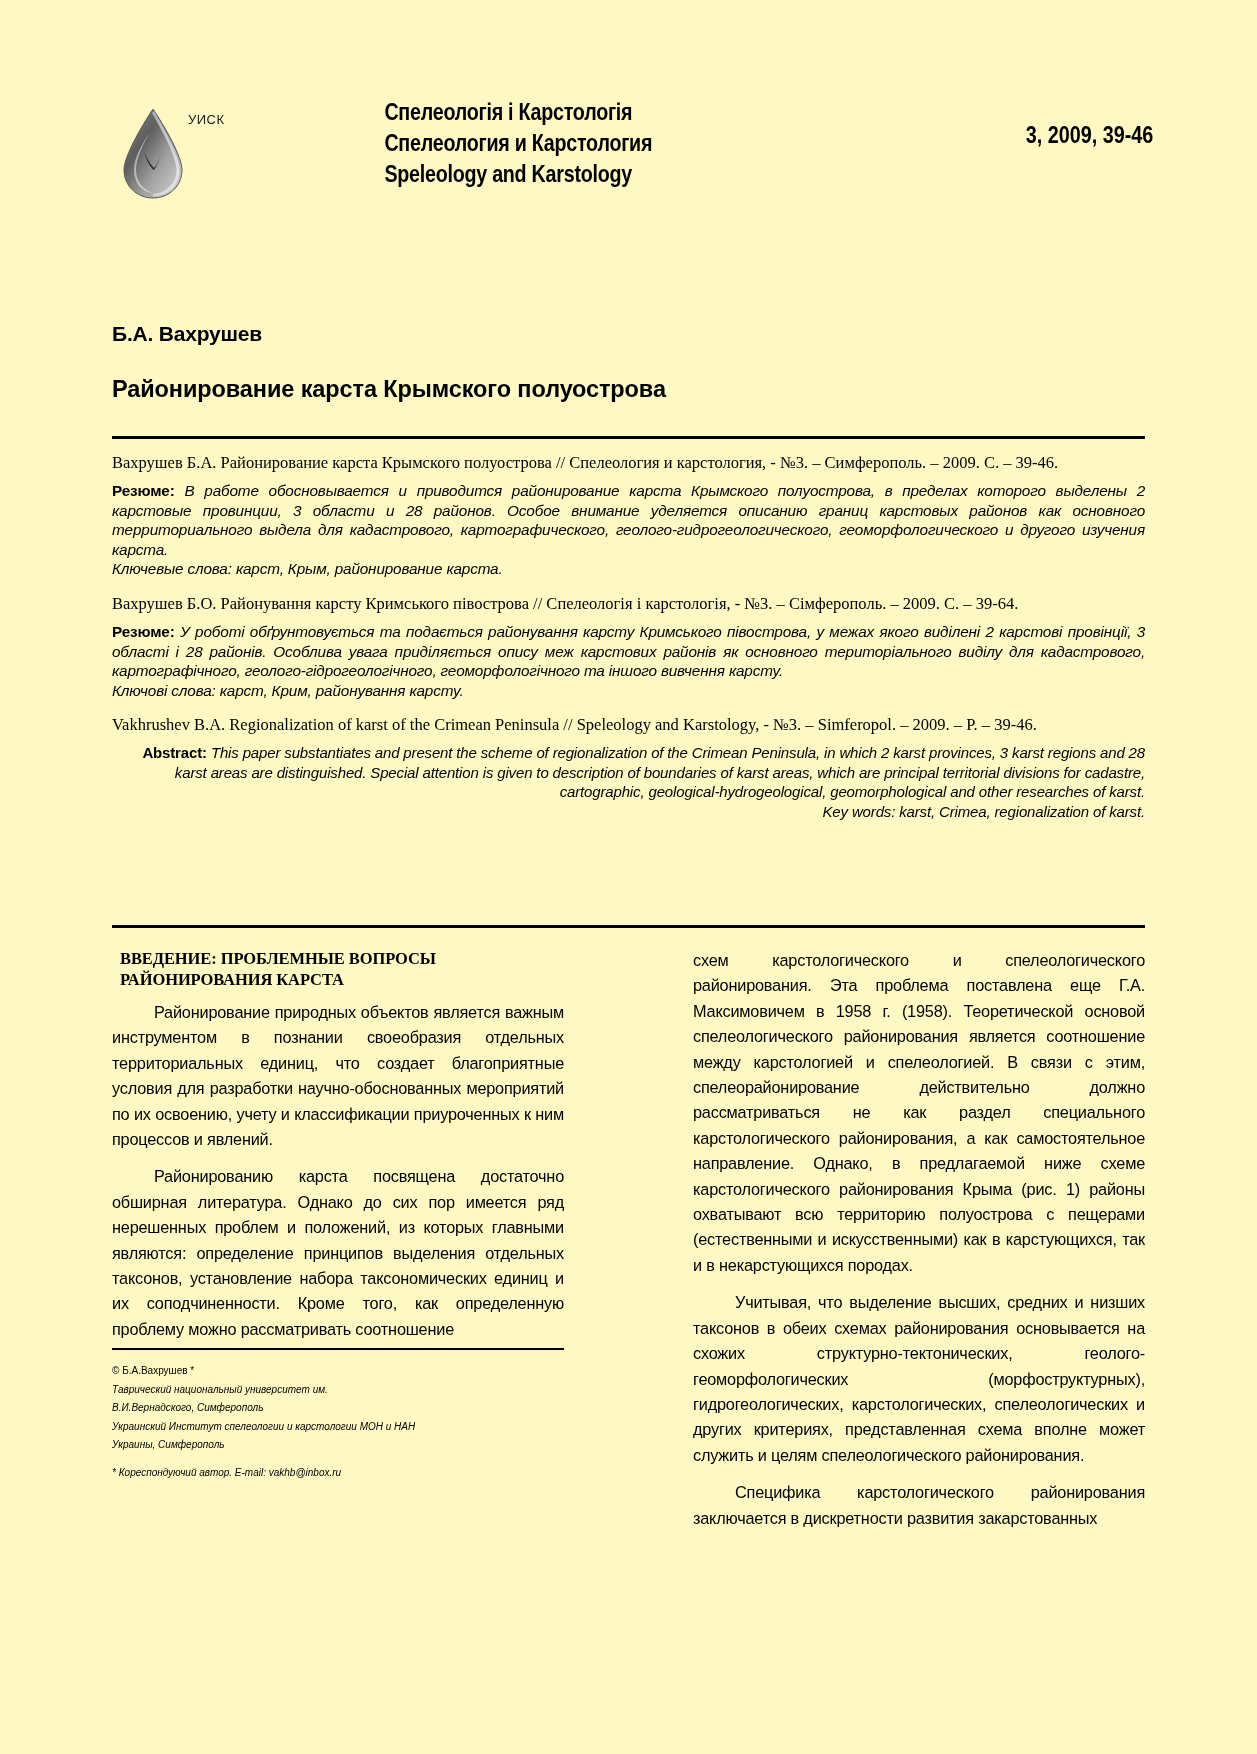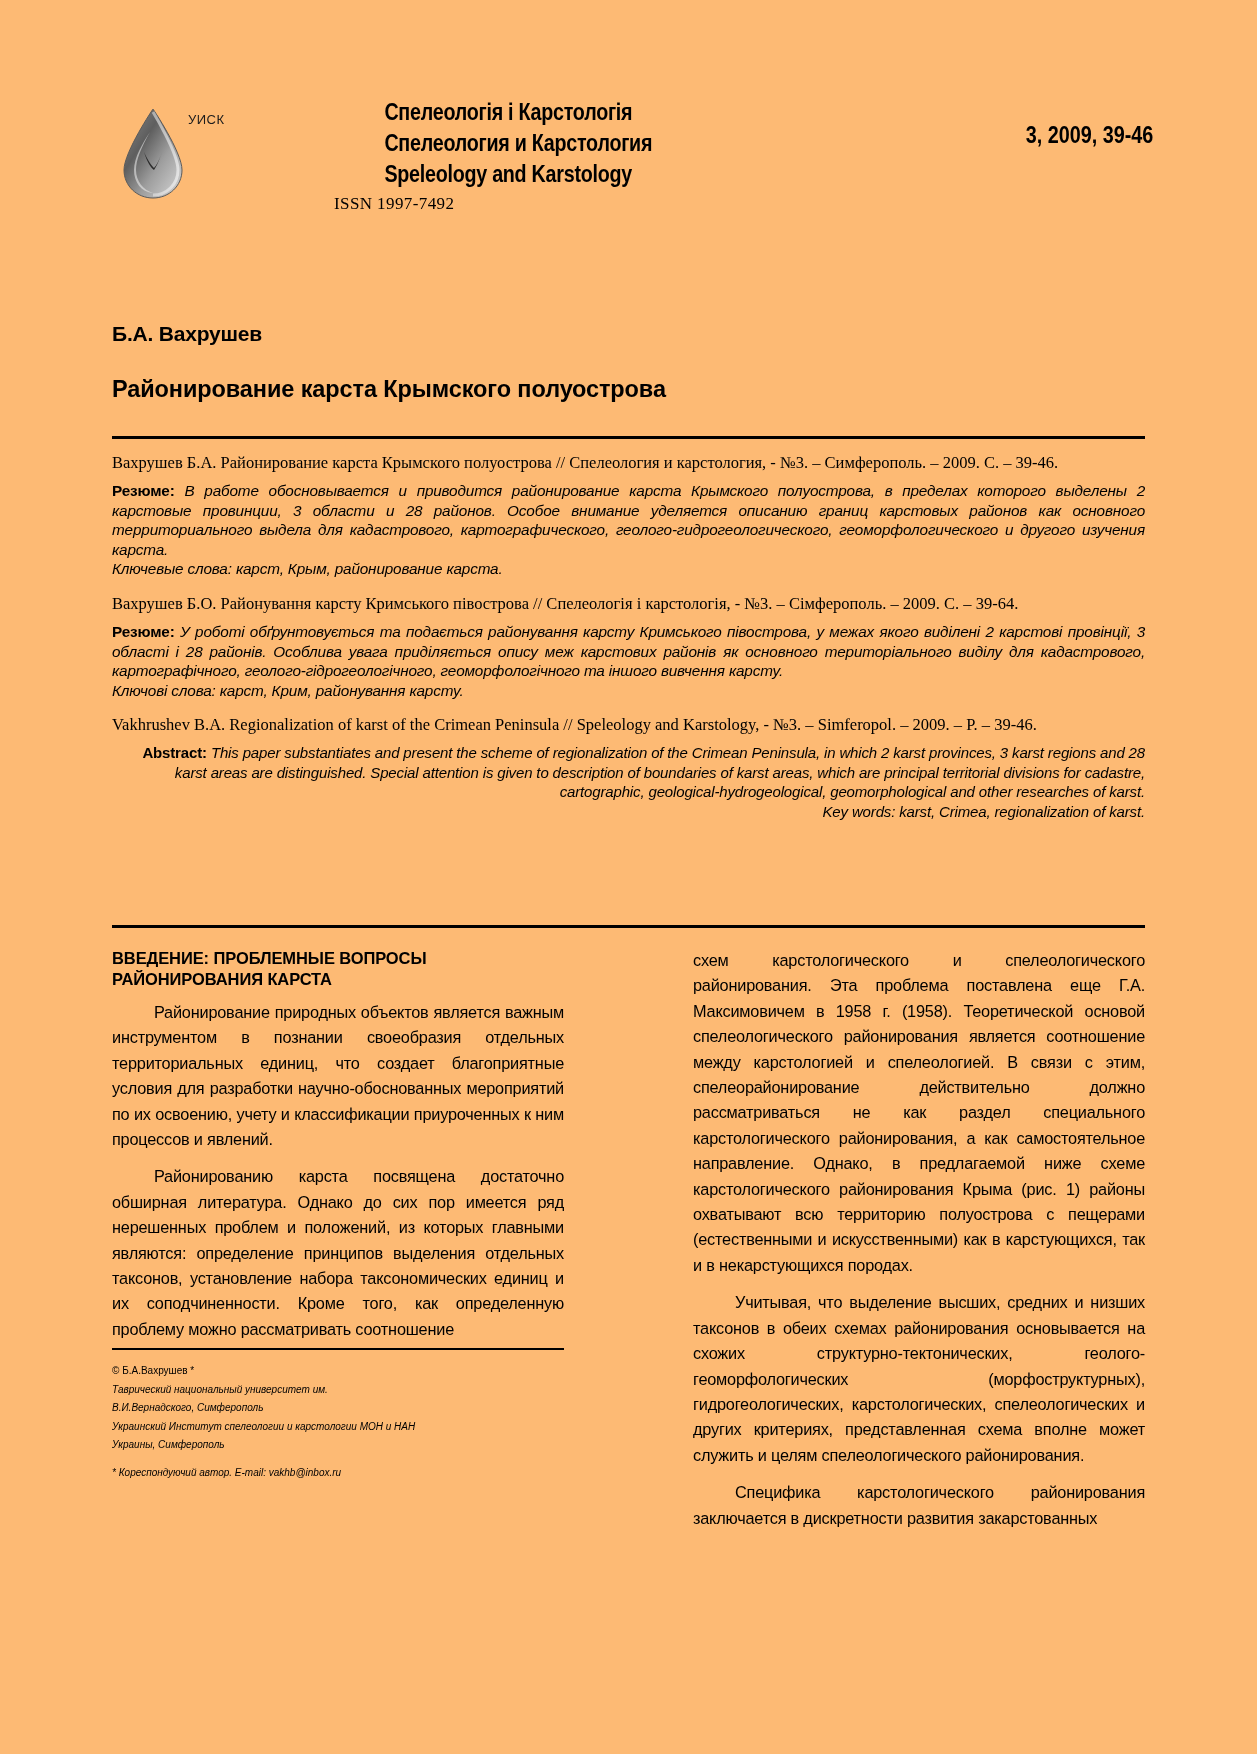--- a/index.html
+++ b/index.html
@@ -4,21 +4,21 @@
 <style>
   html, body {
     margin: 0;
     padding: 0;
     background: #ffffff;
   }
   .page {
     position: relative;
     width: 1257px;
     height: 1754px;
-    background: #fdba74;
+    background: #fef9c3;
     margin: 0 auto;
     overflow: hidden;
     font-family: "Liberation Sans", sans-serif;
     color: #000000;
   }
 
   
   .masthead {
     position: absolute;
     left: 0;
@@ -180,25 +180,25 @@
   }
   .col {
     position: absolute;
     top: 0;
     width: 452px;
   }
   .col-left { left: 0; }
   .col-right { left: 581px; }
 
   .sec-head {
-    font-family: Liberation Sans, sans-serif;
+    font-family: Liberation Serif, serif;
     font-weight: bold;
     font-size: 16.5px;
     line-height: 21px;
-    margin: 0 0 10px 0;
+    margin: 0 0 10px 8px;
     letter-spacing: -0.1px;
   }
   .para {
     font-family: "Liberation Sans", sans-serif;
     font-size: 16.3px;
     line-height: 25.4px;
     text-align: justify;
     text-indent: 42px;
     margin: 0 0 12px 0;
     letter-spacing: -0.2px;
@@ -247,21 +247,20 @@
         <path d="M24 44 C27 54 31 60 34 62 C37 58 40 50 42 44 C39 53 36 58 34 60 C31 57 27 51 24 44 Z" fill="#2a2a2a"></path>
         <path d="M14 62 C14 50 22 36 30 24 C21 40 16 52 16 62 C16 73 23 82 33 85 C21 84 14 74 14 62 Z" fill="#f0f0f0" opacity="0.55"></path>
       </svg>
       <div class="logo-label">УИСК</div>
     </div>
 
     <div class="journal-titles">
       <div class="jt-line">Спелеологія і Карстологія</div>
       <div class="jt-line">Спелеология и Карстология</div>
       <div class="jt-line">Speleology and Karstology</div>
-      <div class="jt-issn">ISSN 1997-7492</div>
     </div>
 
     <div class="issue-ref">3, 2009, 39-46</div>
   </div>
 
   <div class="author-line">Б.А. Вахрушев</div>
   <div class="paper-title">Районирование карста Крымского полуострова</div>
 
   <div class="rule rule-top"></div>
 

